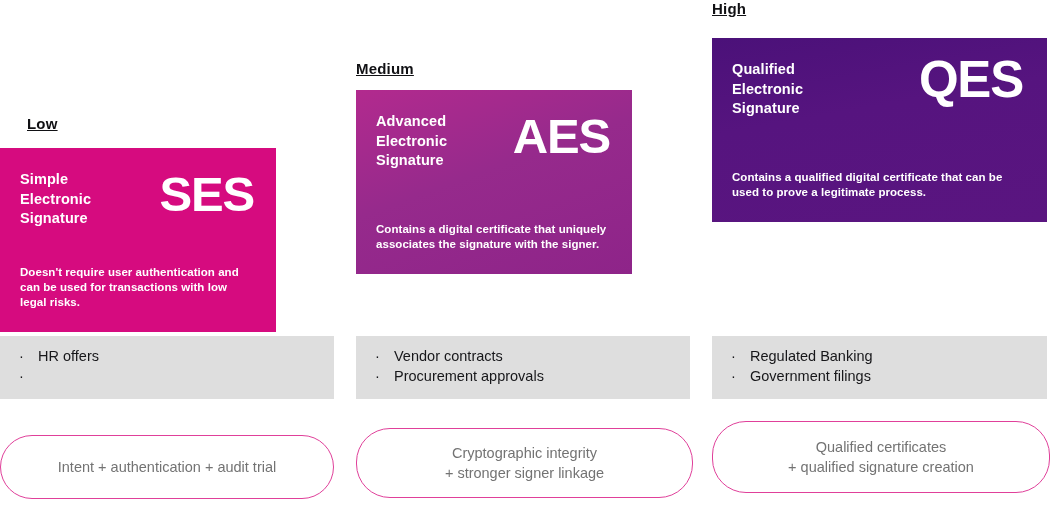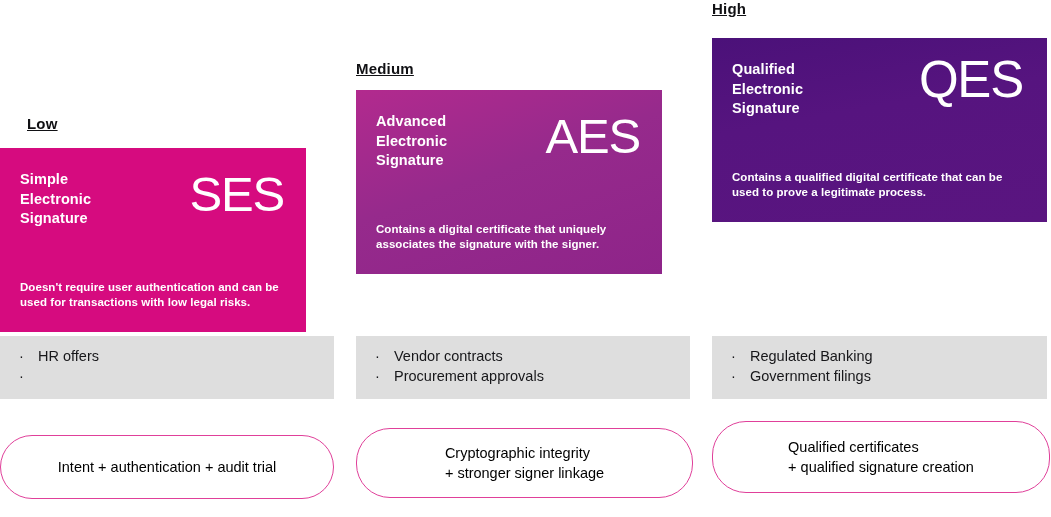--- a/index.html
+++ b/index.html
@@ -44,21 +44,21 @@
     text-decoration: underline;
   }
   .col-low    .level-label { top: 115px; padding-left: 27px; }
   .col-medium .level-label { top: 60px; }
   .col-high   .level-label { top: 0px; }
 
   
   .card {
     position: absolute;
     left: 0;
-    width: 306px;
+    width: 276px;
     height: 184px;
     box-sizing: border-box;
     padding: 22px 20px 0 20px;
     color: #ffffff;
   }
   .col-low    .card { top: 148px; background: #d60b7f; }
   .col-medium .card { top: 90px;  background: linear-gradient(160deg, #b22a8e 0%, #962a8c 45%, #8e2489 100%); }
   .col-high   .card { top: 38px;  width: 335px; background: linear-gradient(170deg, #4b1179 0%, #56147f 40%, #5a1580 100%); }
 
   .card-inner {
@@ -73,21 +73,21 @@
     letter-spacing: 0.1px;
     white-space: pre-line;
     max-width: 180px;
   }
 
   .card-acronym {
     position: absolute;
     right: 2px;
     top: -2px;
     font-size: 49px;
-    font-weight: normal;
+    font-weight: bold;
     letter-spacing: -1.2px;
     line-height: 52px;
     color: #ffffff;
   }
   .col-high .card-acronym { top: -6px; right: 4px; font-size: 51px; }
 
   .card-desc {
     position: absolute;
     left: 0;
     right: 4px;
@@ -137,24 +137,24 @@
   .pill {
     position: absolute;
     left: 0;
     box-sizing: border-box;
     border: 1.6px solid #e0409a;
     border-radius: 34px;
     background: #ffffff;
     display: flex;
     align-items: center;
     justify-content: center;
-    text-align: left;
+    text-align: center;
     font-size: 14.5px;
     line-height: 20px;
-    color: #000000;
+    color: #737373;
     white-space: pre-line;
     padding: 0 16px;
   }
   .col-low    .pill { top: 435px; width: 334px; height: 64px; }
   .col-medium .pill { top: 428px; width: 337px; height: 70px; }
   .col-high   .pill { top: 421px; width: 338px; height: 72px; }
 </style>
 </head>
 <body>
 

